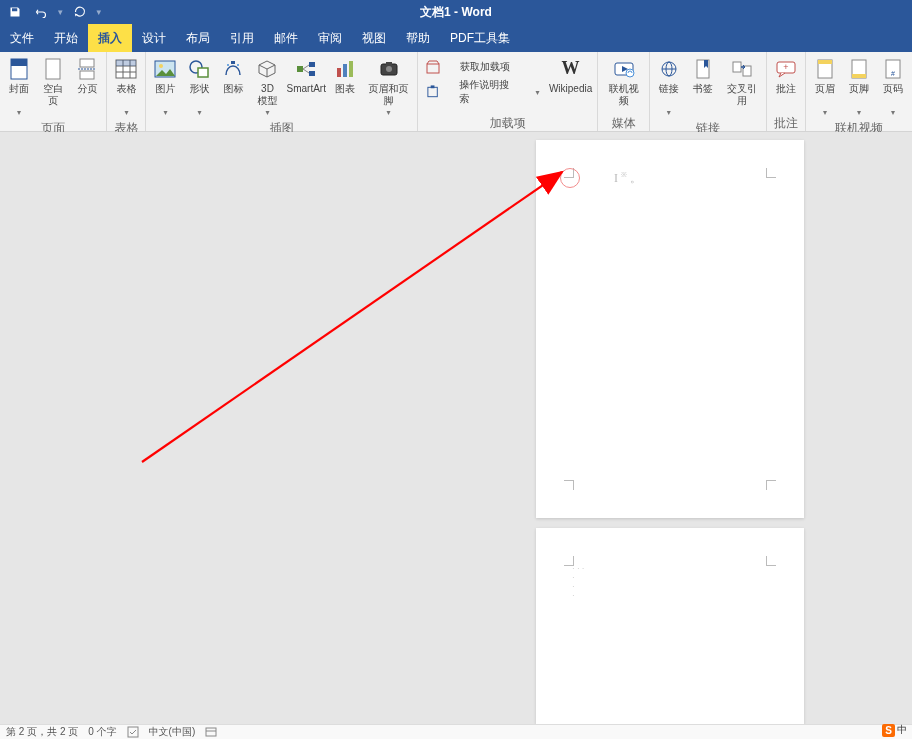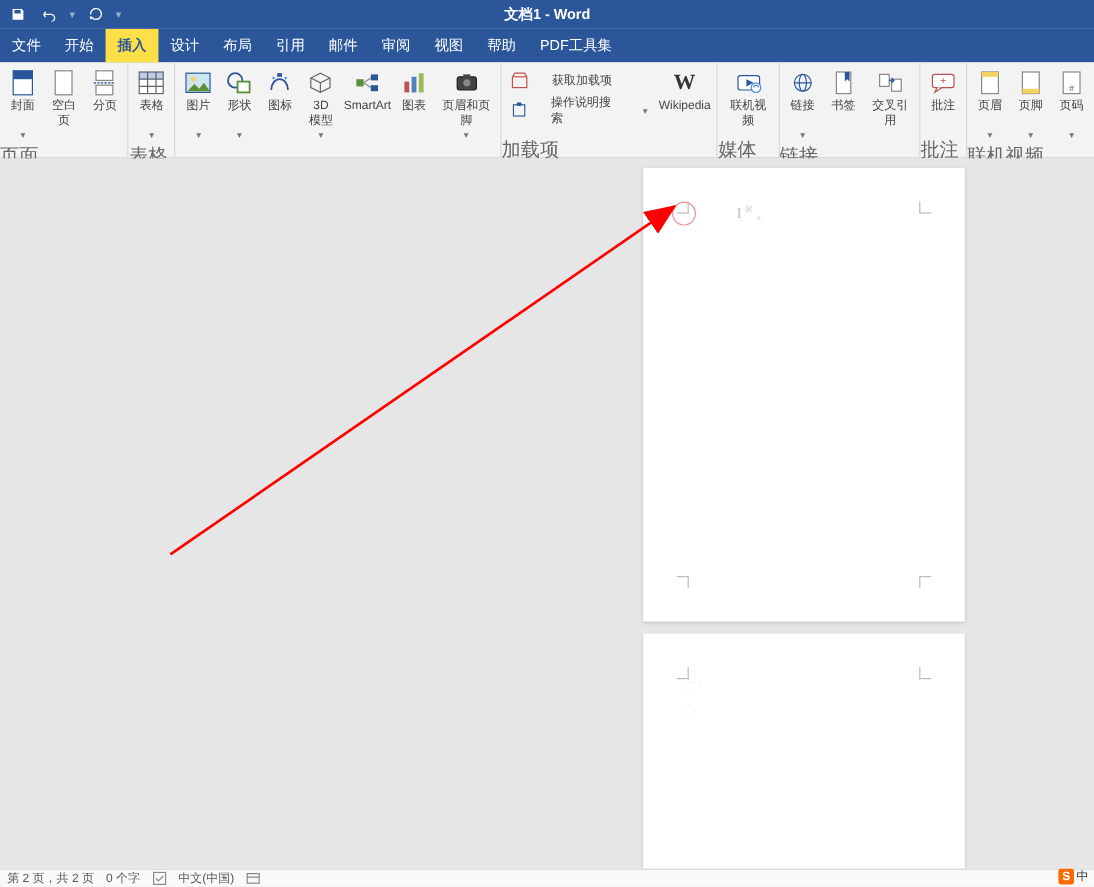--- a/index.html
+++ b/index.html
@@ -13,21 +13,21 @@
   
   .menubar { background: #2b579a; height: 28px; display: flex; align-items: stretch; font-size: 12px; color: #fff; }
   .menu-tab { padding: 0 10px; display: flex; align-items: center; cursor: pointer; }
   .menu-tab.active { background: #fde047; color: #2b579a; font-weight: bold; }
   .tell-me { display: flex; align-items: center; padding-left: 8px; gap: 4px; opacity: 0.95; }
   .tell-me svg { width: 14px; height: 14px; }
   
   .ribbon { background: #f3f3f3; height: 80px; display: flex; border-bottom: 1px solid #d4d4d4; }
   .ribbon-group { display: flex; flex-direction: column; border-right: 1px solid #d9d9d9; }
   .ribbon-items { display: flex; flex: 1; align-items: flex-start; padding: 3px 4px 0 4px; gap: 4px; }
-  .ribbon-label { font-size: 16px; color: #666; text-align: left; padding-bottom: 2px; height: 16px; }
+  .ribbon-label { font-size: 12px; color: #666; text-align: center; padding-bottom: 2px; height: 16px; }
   .ribbon-btn { display: flex; flex-direction: column; align-items: center; justify-content: flex-start; min-width: 30px; padding: 2px 2px; cursor: pointer; font-size: 10px; color: #444; text-align: center; line-height: 1.2; }
   .ribbon-btn .ico { width: 24px; height: 24px; margin-bottom: 2px; display: flex; align-items: center; justify-content: center; }
   .ribbon-btn .lbl { min-height: 24px; display: flex; align-items: flex-start; justify-content: flex-end; }
   .small-btn { display: flex; align-items: center; font-size: 10px; color: #444; padding: 2px 4px; cursor: pointer; gap: 20px; }
   .stack { display: flex; flex-direction: column; justify-content: center; height: 56px; }
   .dd { font-size: 8px; color: #777; margin-top: 1px; }
   
   .workspace { position: relative; background: #e6e6e6; height: 592px; overflow: hidden; }
   .page { position: absolute; background: #fff; box-shadow: 0 1px 3px rgba(0,0,0,0.15); }
   .page1 { left: 536px; top: 8px; width: 268px; height: 378px; }
@@ -227,20 +227,21 @@
               <circle cx="11" cy="9" r="3" fill="#888"></circle>
               <rect x="8" y="2" width="6" height="3" fill="#444"></rect>
             </svg>
           </span>
         <span class="lbl">
             <span>页眉和页脚</span>
           </span>
           <span class="dd">▾</span>
       </div>
     </div>
+    <div class="ribbon-label">插图</div>
   </div>
 
   <div class="ribbon-group">
     <div class="ribbon-items">
       <div class="stack">
         <div class="small-btn">
           <svg width="14" height="14" viewBox="0 0 14 14">
               <rect x="1" y="4" width="12" height="9" fill="none" stroke="#c0504d"></rect>
               <path d="M1 4l2-3h8l2 3" fill="none" stroke="#c0504d"></path>
             </svg>

